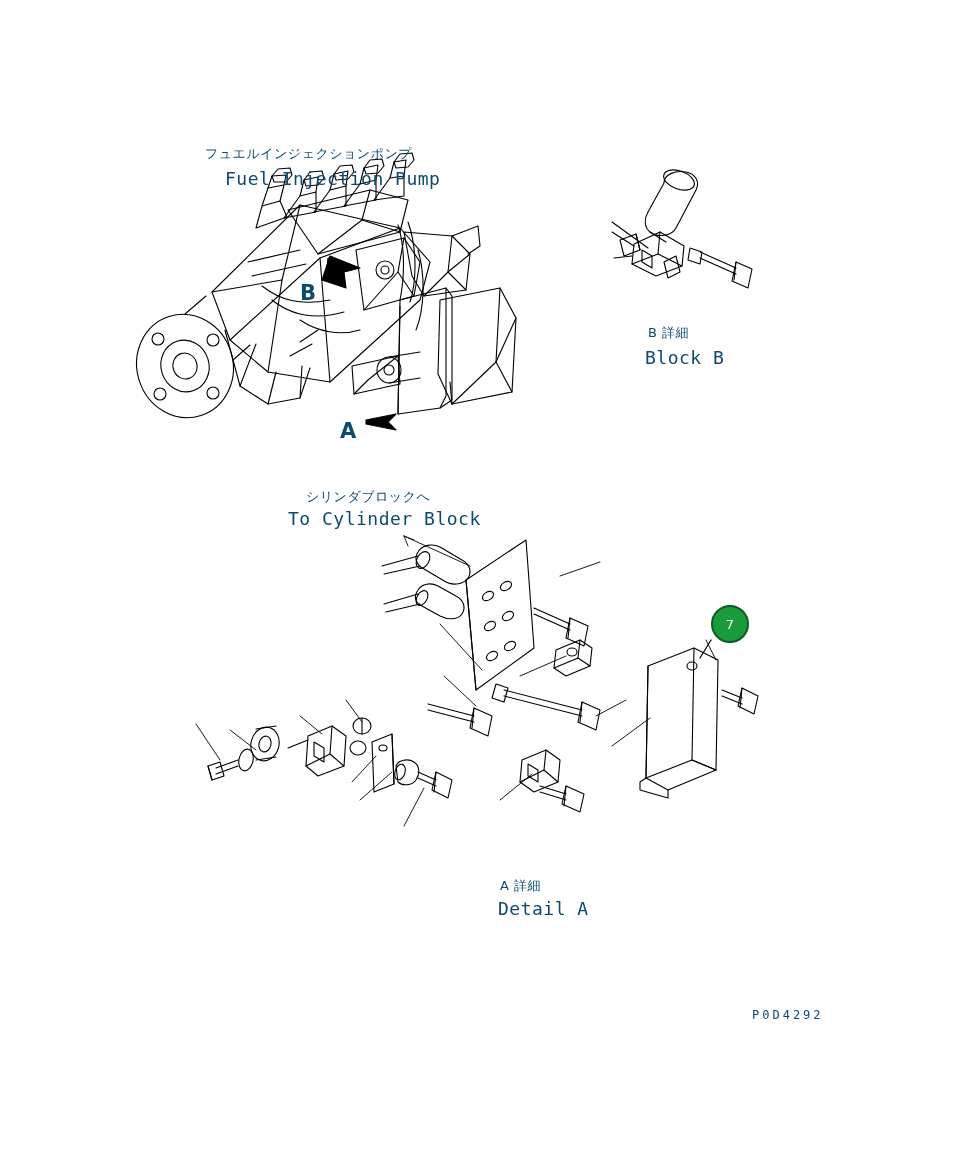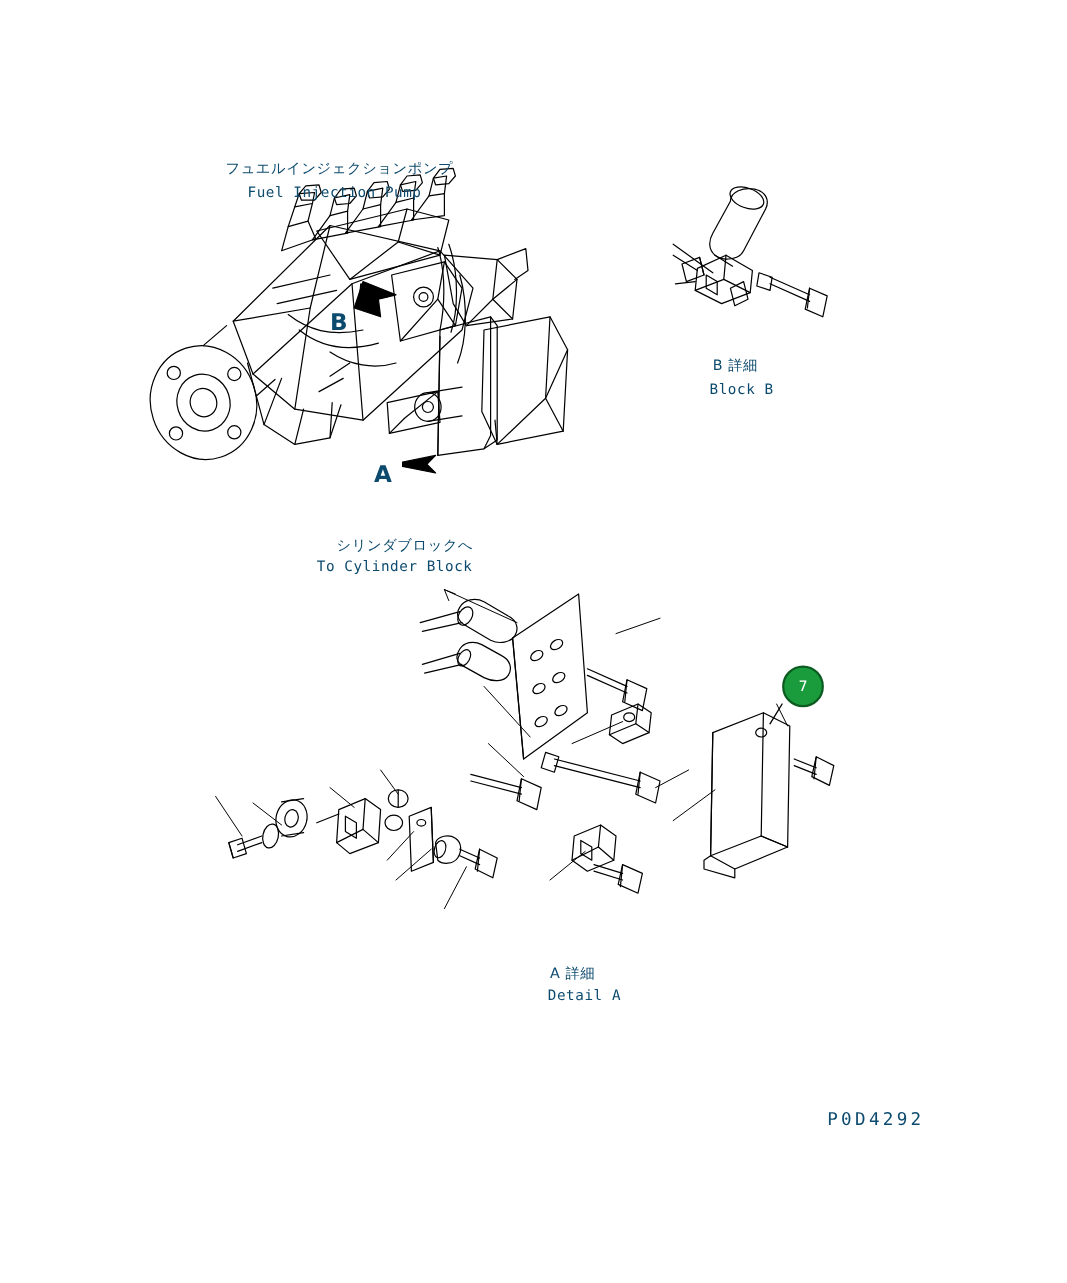--- a/index.html
+++ b/index.html
@@ -21,31 +21,31 @@
     white-space: pre;
     line-height: 1.25;
   }
   .lbl-jp {
     font-family: "DejaVu Sans", sans-serif;
     font-size: 13px;
     letter-spacing: 0.5px;
   }
   .lbl-en {
     font-family: "DejaVu Sans Mono", monospace;
-    font-size: 13px;
+    font-size: 18px;
     letter-spacing: 0.5px;
   }
   .lbl-big {
     font-family: "DejaVu Sans", sans-serif;
     font-weight: bold;
     font-size: 21px;
   }
   .lbl-code {
     font-family: "DejaVu Sans Mono", monospace;
-    font-size: 16px;
+    font-size: 12px;
     letter-spacing: 3px;
   }
   .callout {
     position: absolute;
     width: 38px;
     height: 38px;
     border-radius: 50%;
     background: #1a9c3c;
     border: 2px solid #0c5c22;
     color: #ffffff;

